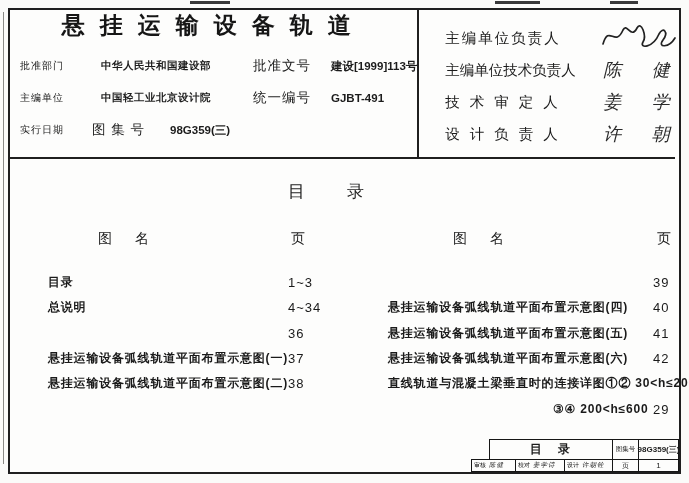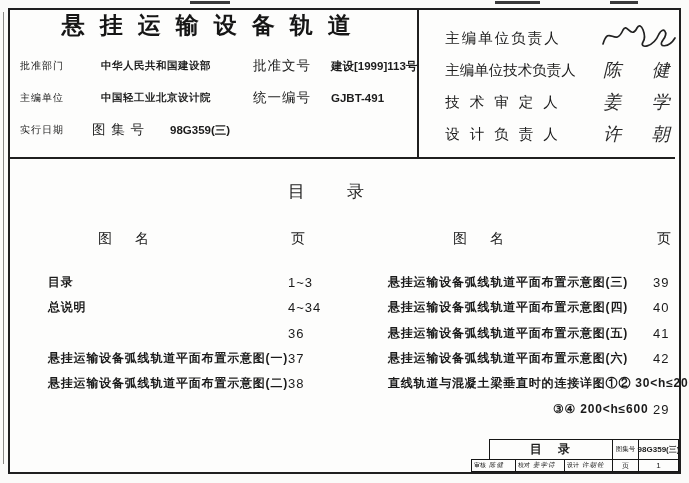--- a/index.html
+++ b/index.html
@@ -143,21 +143,20 @@
       <span class="toc-page pg-left">37</span>
     </div>
     <div class="toc-row">
       <span class="toc-name">悬挂运输设备弧线轨道平面布置示意图(二)</span>
       <span class="toc-page pg-left">38</span>
     </div>
   </div>
 
   <div class="toc-col" style="left:378px;top:260px;">
     <div class="toc-row">
-      <span class="toc-name">悬挂运输设备弧线轨道平面布置示意图(三)</span>
       <span class="toc-page pg-right">39</span>
     </div>
     <div class="toc-row">
       <span class="toc-name">悬挂运输设备弧线轨道平面布置示意图(四)</span>
       <span class="toc-page pg-right">40</span>
     </div>
     <div class="toc-row">
       <span class="toc-name">悬挂运输设备弧线轨道平面布置示意图(五)</span>
       <span class="toc-page pg-right">41</span>
     </div>

